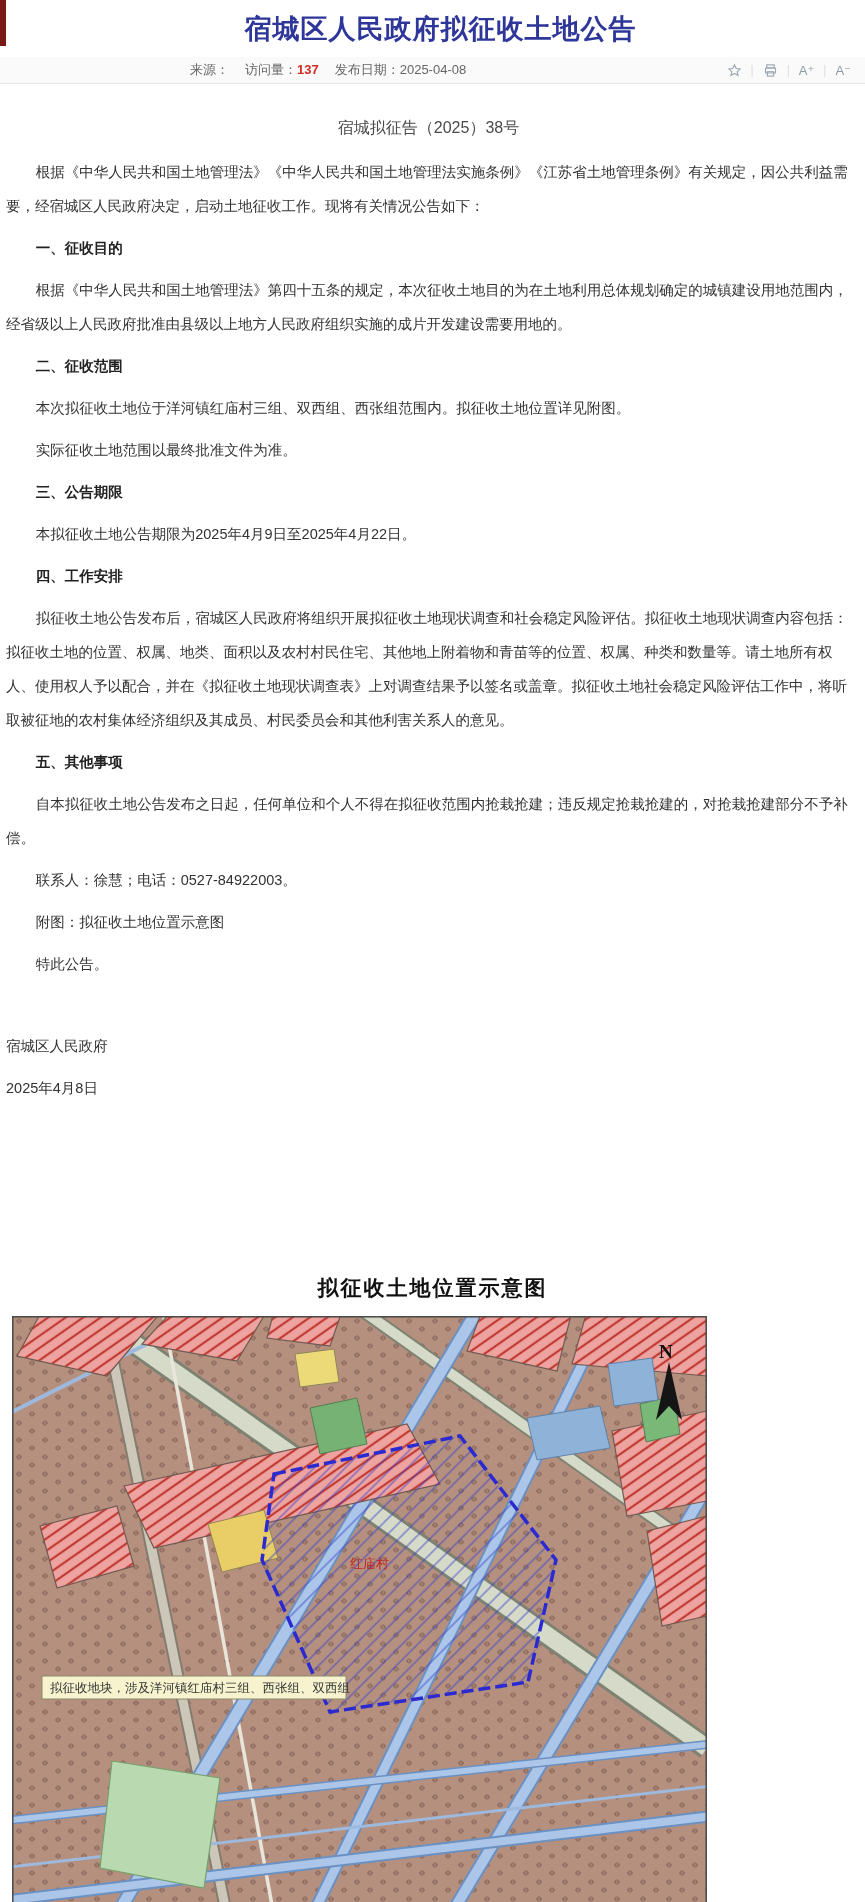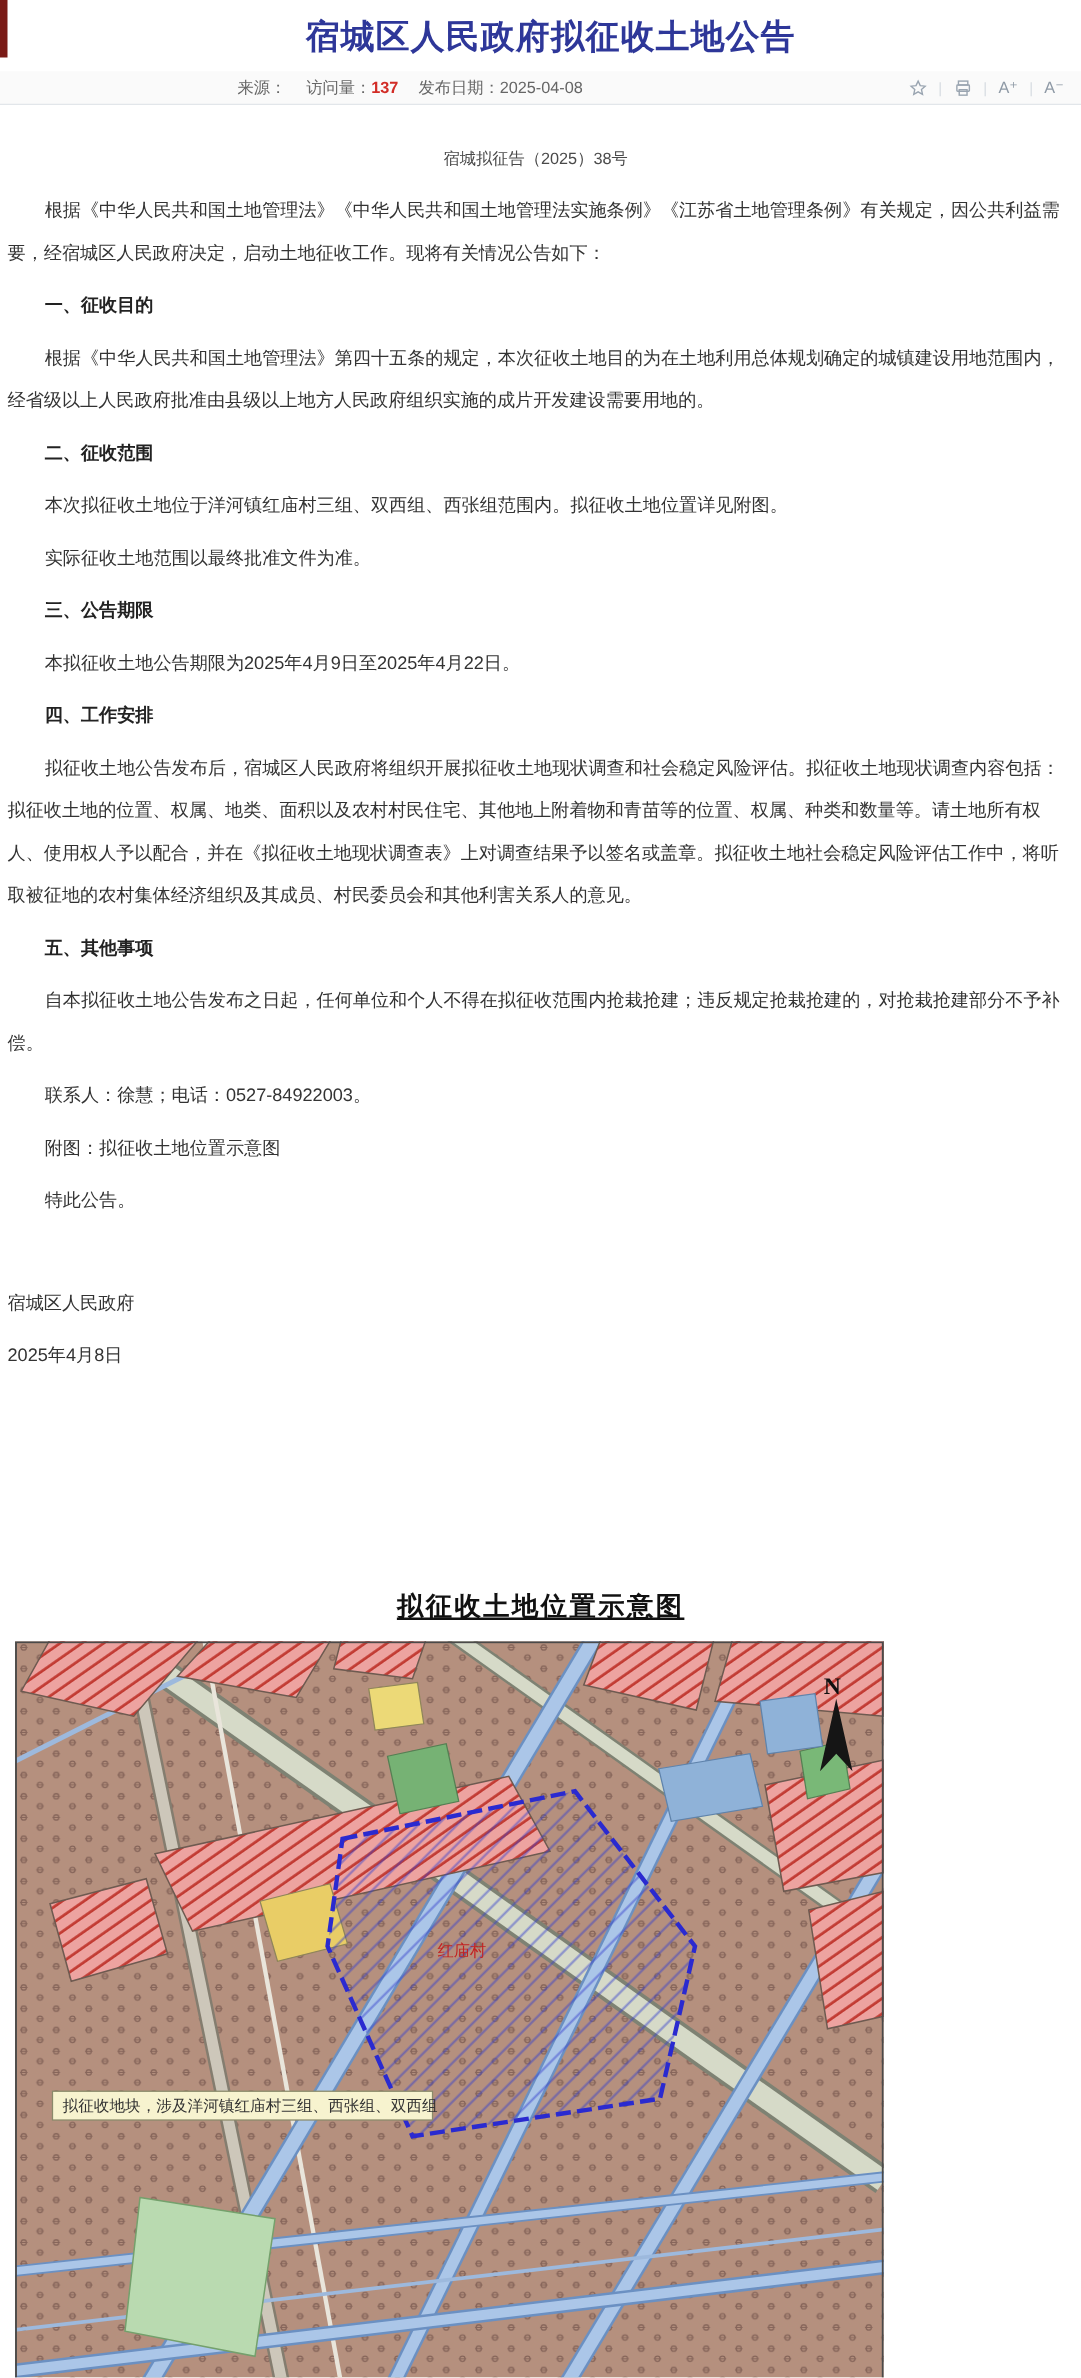--- a/index.html
+++ b/index.html
@@ -19,32 +19,32 @@
   .meta-item { white-space:nowrap; }
   .meta-visits-value { color:#d22c26; font-weight:bold; }
   .meta-tools { margin-left:auto; padding-right:14px; display:flex; align-items:center; gap:9px; color:#8f9aa6; }
   .tool-sep { color:#d8dde2; font-size:12px; }
   .tool-btn { display:flex; align-items:center; cursor:pointer; font-size:13px; color:#8f9aa6; }
   .tool-btn svg { display:block; }
   .font-btn { font-size:13px; letter-spacing:0; }
 
   
   .doc-body { padding:34px 14px 0 6px; }
-  .doc-number { text-align:center; font-size:13px; color:#4a4a4a; margin-bottom:16px; }
+  .doc-number { text-align:center; font-size:16px; color:#4a4a4a; margin-bottom:16px; }
   .blk { font-size:14.5px; line-height:34px; color:#333; margin:8px 0; }
   .blk.para { text-indent:2.05em; }
   .blk.heading { font-weight:bold; color:#222; text-indent:2.05em; }
   .blk.sign { padding-right:26px; }
   .blk.para + .blk.sign { margin-top:48px; }
   .blk.sign + .blk.sign { margin-top:4px; }
 
   
   .map-section { margin-top:168px; }
   .map-title { text-align:center; font-family:"Liberation Serif","DejaVu Serif",serif; font-weight:bold;
-               font-size:21px; color:#111; letter-spacing:2px; line-height:30px; margin-bottom:13px;text-decoration:underline; }
+               font-size:21px; color:#111; letter-spacing:2px; line-height:30px; margin-bottom:13px; }
   .map-frame { margin-left:12px; width:695px; height:600px; }
   .map-frame svg { display:block; }
 </style>
 </head>
 <body>
 
 <div class="page">
   <div class="edge-accent"></div>
 
   <div class="header">

